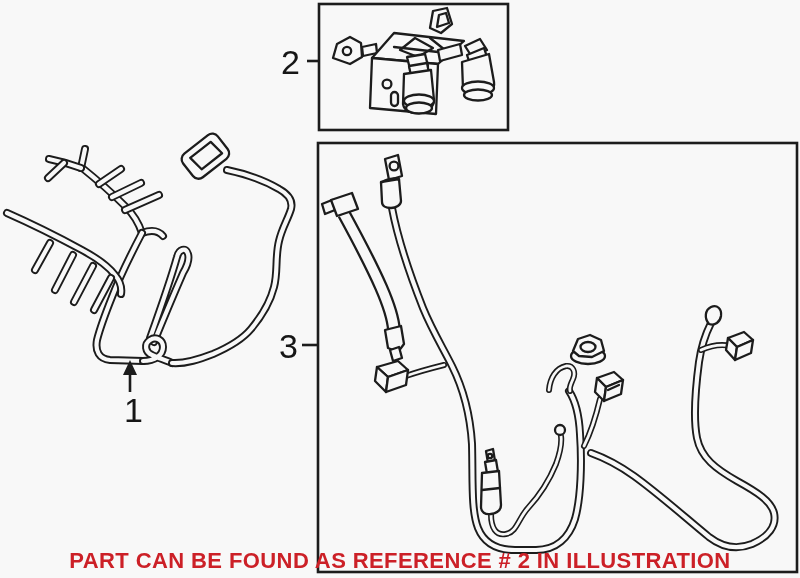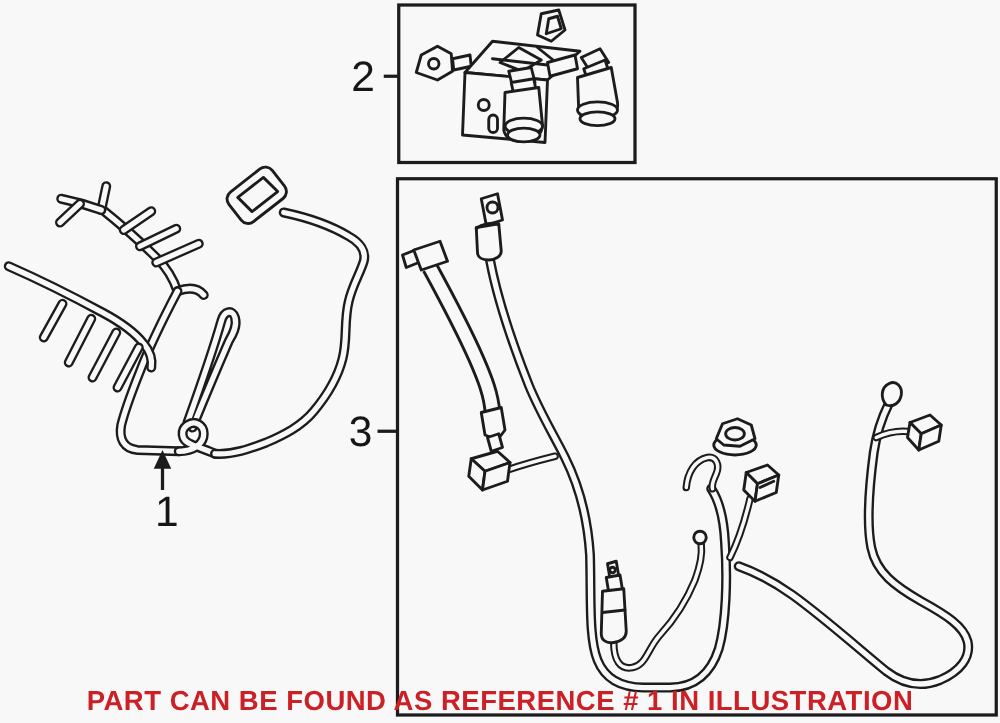--- a/index.html
+++ b/index.html
@@ -194,14 +194,14 @@
       <path class="ln" d="M 482,490 L 500,488"></path>
 
       <circle class="part" cx="560" cy="430" r="5"></circle>
     </g>
   </svg>
 
   <div class="callout" style="left:124px;top:393px;">1</div>
   <div class="callout" style="left:281px;top:45px;">2</div>
   <div class="callout" style="left:279px;top:329px;">3</div>
 
-  <div class="caption">PART CAN BE FOUND AS REFERENCE # 1 IN ILLUSTRATION</div>
+  <div class="caption">PART CAN BE FOUND AS REFERENCE # 2 IN ILLUSTRATION</div>
 </div>
 
 </body></html>

